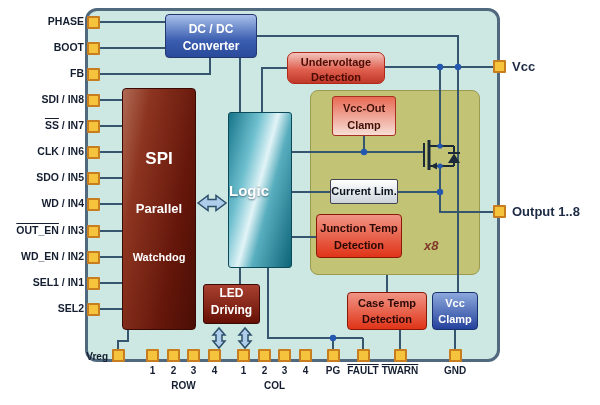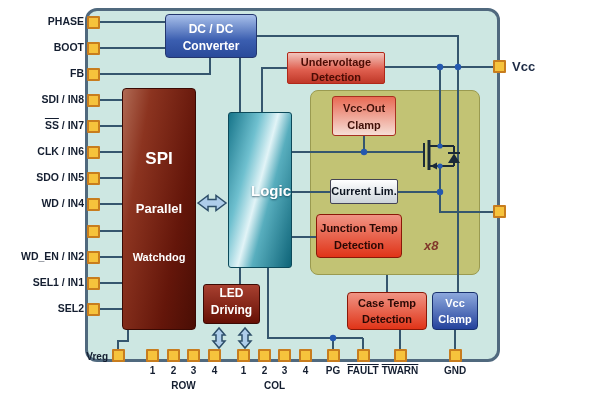--- a/index.html
+++ b/index.html
@@ -28,23 +28,23 @@
           background:linear-gradient(180deg,#a8c0ea 0%,#3b5eb0 60%,#2a4a9a 100%);
           color:#ffffff;font-size:12px;font-weight:bold;line-height:1.4;padding-top:6px;}
   .b-spi{left:122px;top:88px;width:74px;height:242px;border:1px solid #3a0a04;border-radius:4px;
          background:linear-gradient(100deg,#b06a54 0%,#8c3420 25%,#64160a 70%,#4a0e05 100%);
          color:#ffffff;}
   .spi-t1{position:absolute;left:0;width:100%;top:60px;font-size:17px;font-weight:bold;}
   .spi-t2{position:absolute;left:0;width:100%;top:112px;font-size:13px;font-weight:bold;}
   .spi-t3{position:absolute;left:0;width:100%;top:162px;font-size:11px;font-weight:bold;}
   .b-logic{left:228px;top:112px;width:64px;height:156px;border:1px solid #0c4a5a;border-radius:3px;
            background:linear-gradient(105deg,#17758a 0%,#6fc0cf 30%,#e2f4f7 48%,#58aebe 62%,#0e6478 100%);
-           color:#ffffff;font-size:15px;font-weight:bold;display:flex;align-items:center;justify-content:flex-end;
+           color:#ffffff;font-size:15px;font-weight:bold;display:flex;align-items:center;justify-content:flex-start;
            text-shadow:0 1px 2px rgba(0,40,60,.6);}
-  .b-uv{left:287px;top:52px;width:98px;height:32px;border:1px solid #b02818;border-radius:2px;
+  .b-uv{left:287px;top:52px;width:98px;height:32px;border:1px solid #b02818;border-radius:7px;
         background:linear-gradient(180deg,#f2c4bc 0%,#e06050 55%,#c03828 100%);
         color:#4c0c04;font-size:11px;font-weight:bold;line-height:1.35;padding-top:2px;}
   .b-voc{left:332px;top:96px;width:64px;height:40px;border:1px solid #a83020;border-radius:3px;
          background:linear-gradient(180deg,#e86a54 0%,#f6ded6 100%);
          color:#401008;font-size:11px;font-weight:bold;line-height:1.5;padding-top:3px;}
   .b-cl{left:330px;top:179px;width:68px;height:25px;border:1px solid #445;border-radius:2px;
         background:linear-gradient(180deg,#ffffff 0%,#ccd4da 100%);
         color:#0c1420;font-size:11px;font-weight:bold;line-height:23px;}
   .b-jt{left:316px;top:214px;width:86px;height:44px;border:1px solid #8a1808;border-radius:4px;
         background:linear-gradient(180deg,#f09484 0%,#e03418 100%);
@@ -202,27 +202,29 @@
   <div class="pin" style="left:87px;top:303px"></div>
 
   <div class="plabel" style="top:15px"><span class="ov"></span><span>PHASE</span></div>
   <div class="plabel" style="top:41px"><span class="ov"></span><span>BOOT</span></div>
   <div class="plabel" style="top:67px"><span class="ov"></span><span>FB</span></div>
   <div class="plabel" style="top:93px"><span class="ov"></span><span>SDI / IN8</span></div>
   <div class="plabel" style="top:119px"><span class="ov">SS</span><span> / IN7</span></div>
   <div class="plabel" style="top:145px"><span class="ov"></span><span>CLK / IN6</span></div>
   <div class="plabel" style="top:171px"><span class="ov"></span><span>SDO / IN5</span></div>
   <div class="plabel" style="top:197px"><span class="ov"></span><span>WD / IN4</span></div>
+  <div class="plabel" style="top:224px"><span class="ov">OUT_EN</span><span> / IN3</span></div>
   <div class="plabel" style="top:250px"><span class="ov"></span><span>WD_EN / IN2</span></div>
   <div class="plabel" style="top:276px"><span class="ov"></span><span>SEL1 / IN1</span></div>
   <div class="plabel" style="top:302px"><span class="ov"></span><span>SEL2</span></div>
 
   <div class="pin" style="left:493px;top:60px"></div>
   <div class="pin" style="left:493px;top:205px"></div>
   <div class="rlabel" style="top:59px">Vcc</div>
+  <div class="rlabel" style="top:204px">Output 1..8</div>
 
   <div class="pin" style="left:112px;top:349px"></div>
   <div class="pin" style="left:146px;top:349px"></div>
   <div class="pin" style="left:167px;top:349px"></div>
   <div class="pin" style="left:187px;top:349px"></div>
   <div class="pin" style="left:208px;top:349px"></div>
   <div class="pin" style="left:237px;top:349px"></div>
   <div class="pin" style="left:258px;top:349px"></div>
   <div class="pin" style="left:278px;top:349px"></div>
   <div class="pin" style="left:299px;top:349px"></div>

